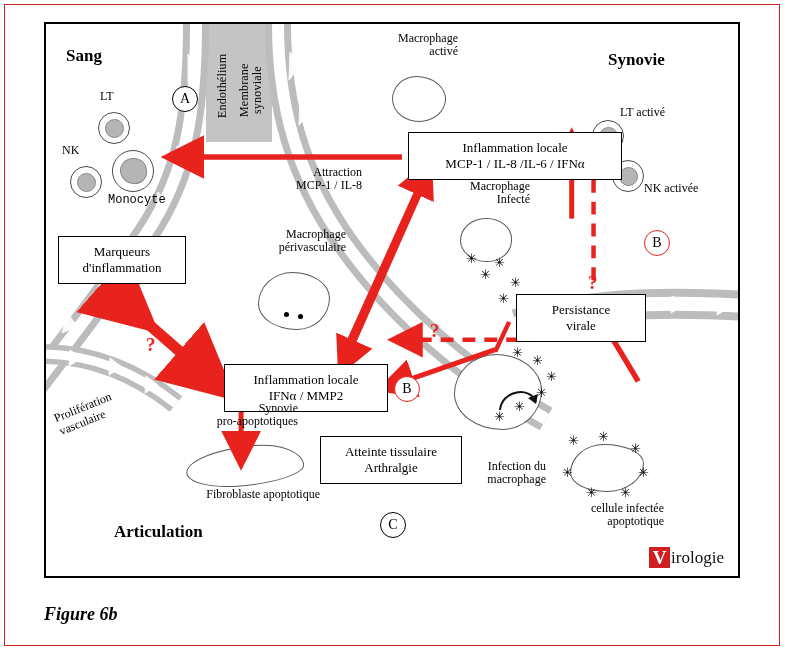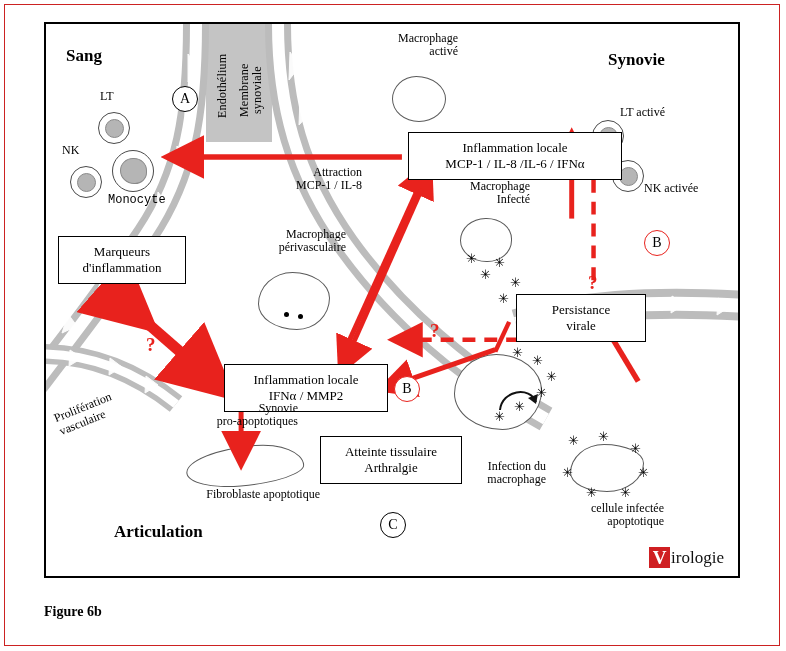--- a/index.html
+++ b/index.html
@@ -177,22 +177,23 @@
     font-size: 17px;
     color: #111;
     margin-left: 1px;
     font-family: "Liberation Serif", serif;
   }
 
   #figure-caption {
     position: absolute;
     left: 44px;
     top: 604px;
-    font-size: 14px;
+    font-size: 18px;
     font-weight: bold;
+    font-style: italic;
     color: #000;
   }
 </style>
 </head>
 <body>
 
 <div id="page">
 
   <div id="page-border"></div>
 

